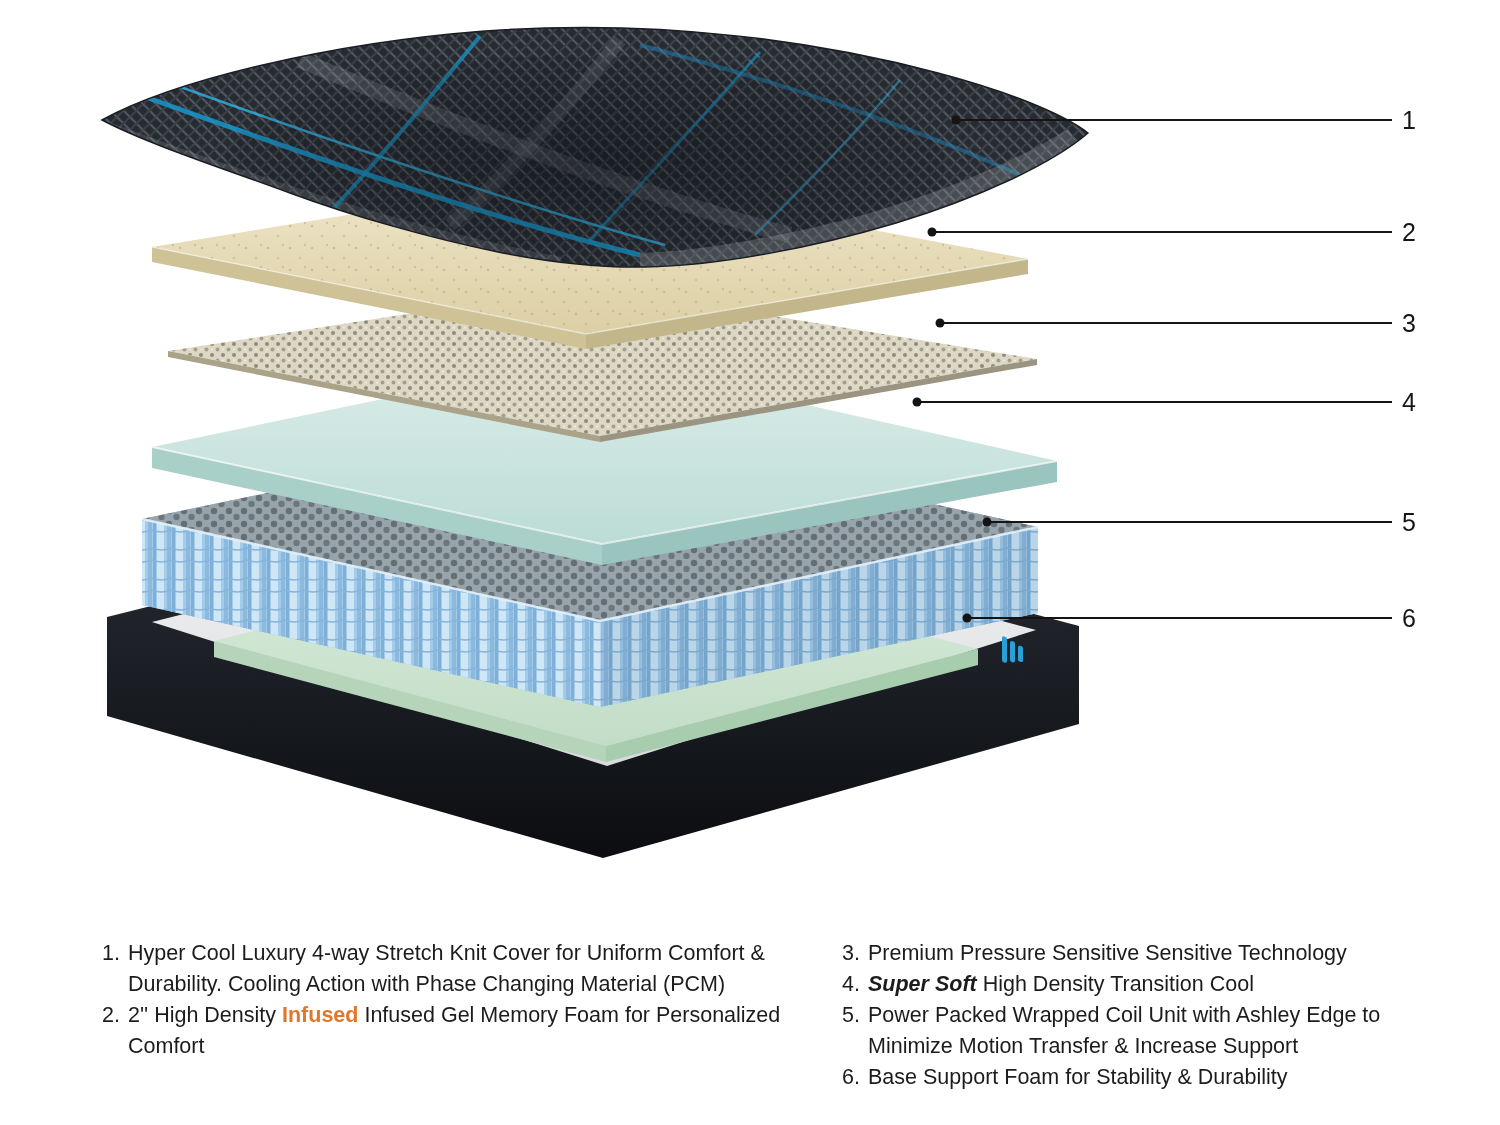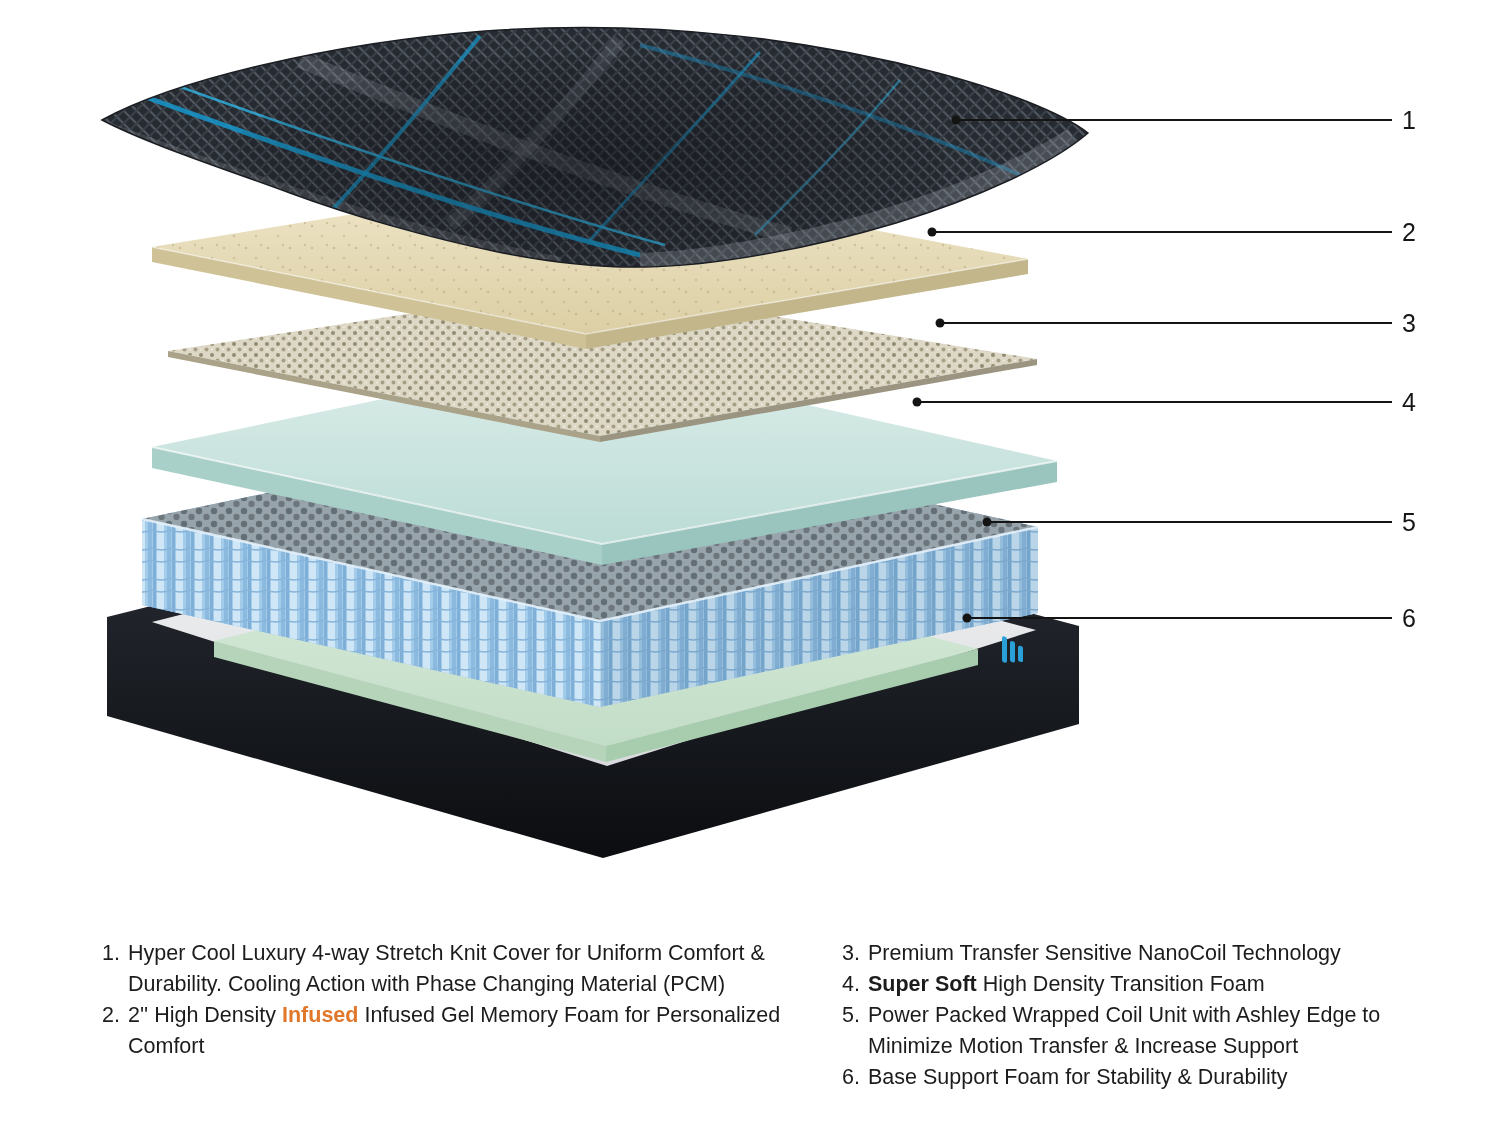--- a/index.html
+++ b/index.html
@@ -7,21 +7,21 @@
     position:relative;width:1500px;height:1125px;background:#ffffff;overflow:hidden;
     font-family:"Liberation Sans", sans-serif;
   }
   .diagram-svg{position:absolute;top:0;left:0;}
   .co-num{font-family:"Liberation Sans", sans-serif;font-size:25px;fill:#161616;font-weight:400;}
   .legend-col{position:absolute;color:#1c1c1c;font-size:21.5px;line-height:31px;font-weight:400;}
   .legend-col .item{display:flex;}
   .legend-col .num{flex:0 0 28px;text-align:right;margin-right:8px;}
   .legend-col .txt{flex:1;}
   .copper{color:#E0772A;font-weight:700;}
-  .bold{font-weight:700;}
+  .bold{font-weight:700;font-style:italic;}
 </style>
 </head>
 <body>
 
 <div class="page">
 
   <svg class="diagram-svg" width="1500" height="920" viewBox="0 0 1500 920">
     <defs>
       <linearGradient id="gTan" x1="0" y1="0" x2="0" y2="1">
         <stop offset="0" stop-color="#f0e7ca"></stop>
@@ -182,25 +182,25 @@
     </div>
     <div class="item">
       <span class="num">2.</span>
       <span class="txt"><span>2'' High Density </span><span class="copper">Infused</span><span> Infused Gel Memory Foam for Personalized Comfort</span></span>
     </div>
   </div>
 
   <div class="legend-col" style="left:832px;top:938px;width:575px;">
     <div class="item">
       <span class="num">3.</span>
-      <span class="txt"><span>Premium Transfer Sensitive NanoCoil Technology</span><span class="bold"></span><span></span></span>
+      <span class="txt"><span>Premium Pressure Sensitive Sensitive Technology</span><span class="bold"></span><span></span></span>
     </div>
     <div class="item">
       <span class="num">4.</span>
-      <span class="txt"><span></span><span class="bold">Super Soft</span><span> High Density Transition Foam</span></span>
+      <span class="txt"><span></span><span class="bold">Super Soft</span><span> High Density Transition Cool</span></span>
     </div>
     <div class="item">
       <span class="num">5.</span>
       <span class="txt"><span>Power Packed Wrapped Coil Unit with Ashley Edge to Minimize Motion Transfer &amp; Increase Support</span><span class="bold"></span><span></span></span>
     </div>
     <div class="item">
       <span class="num">6.</span>
       <span class="txt"><span>Base Support Foam for Stability &amp; Durability</span><span class="bold"></span><span></span></span>
     </div>
   </div>

